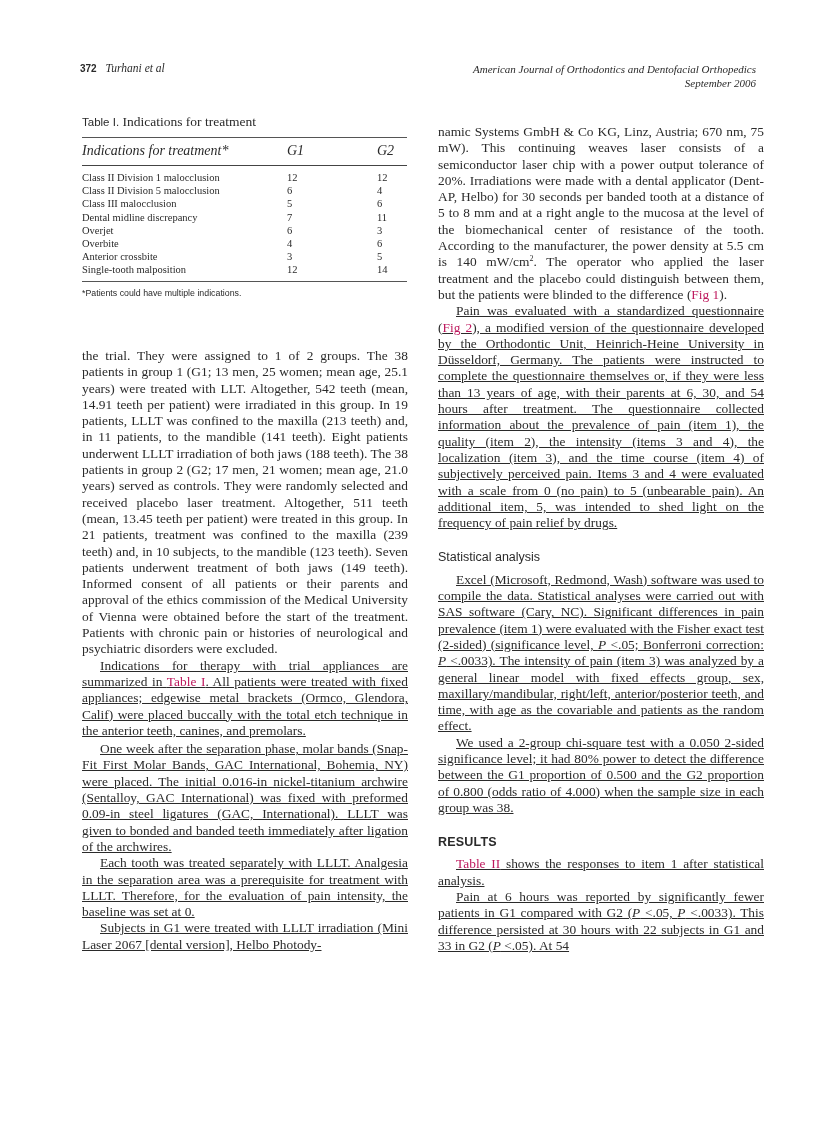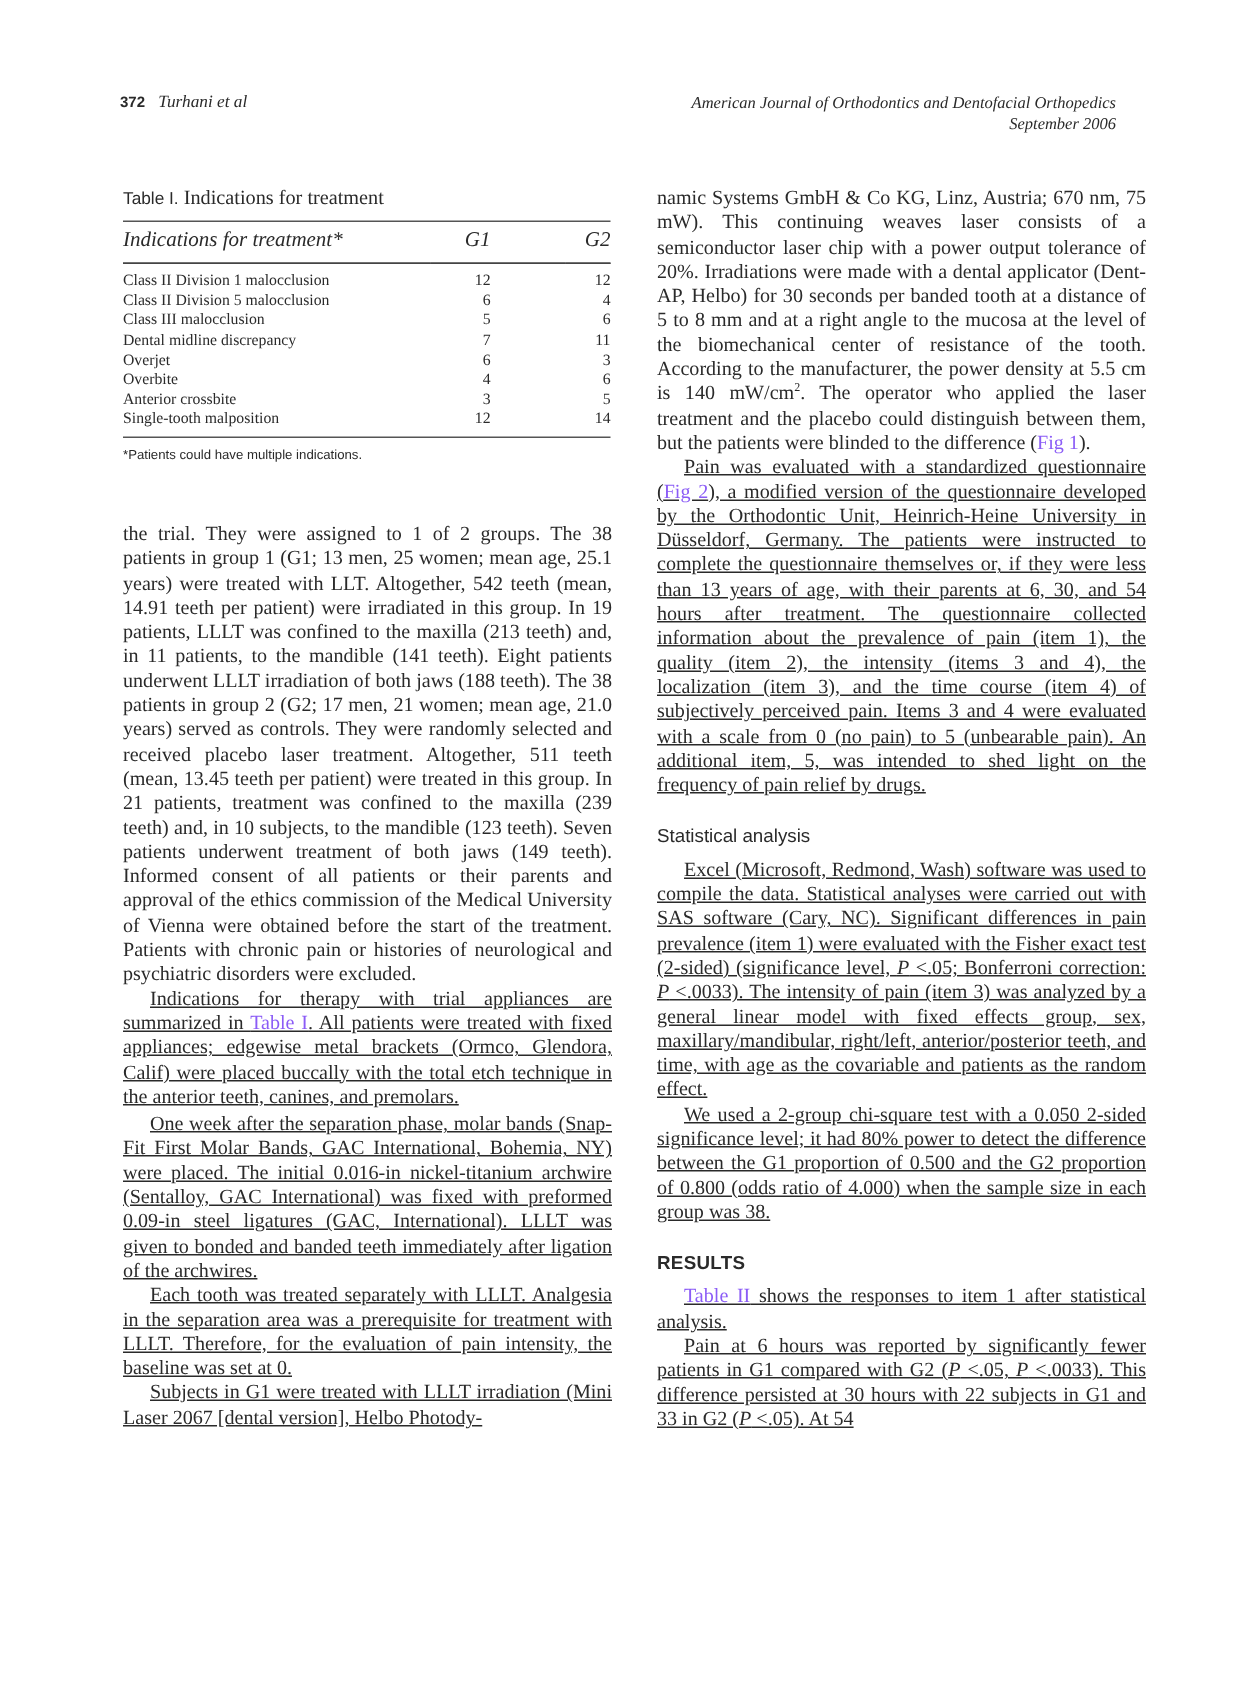--- a/index.html
+++ b/index.html
@@ -2,43 +2,43 @@
 <html><head>
 <meta charset="utf-8">
 <style>
   html, body { margin: 0; padding: 0; background: #ffffff; }
   body { width: 838px; height: 1122px; position: relative; overflow: hidden;
          font-family: "Liberation Serif", "DejaVu Serif", serif; color: #2a2a2a; }
   .page-header { position: absolute; left: 80px; top: 62px; width: 676px; }
   .hdr-left { position: absolute; left: 0; top: 0; font-size: 11.5px; }
   .hdr-left .pg { font-family: "Liberation Sans", "DejaVu Sans", sans-serif; font-weight: bold; font-size: 10px; margin-right: 6px; }
   .hdr-left .auth { font-style: italic; }
-  .hdr-right { position: absolute; right: 12px; top: 0; text-align: right; font-style: italic; font-size: 11px; line-height: 14px; margin-left: 12px; }
+  .hdr-right { position: absolute; right: 0; top: 0; text-align: right; font-style: italic; font-size: 11px; line-height: 14px; margin-left: 12px; }
 
   .col { position: absolute; top: 0; width: 326px; font-size: 13.4px; line-height: 16.3px; text-align: justify; }
   .col-left { left: 82px; }
   .col-right { left: 438px; }
 
-  .table-block { position: absolute; left: 82px; top: 124px; width: 325px; }
+  .table-block { position: absolute; left: 82px; top: 114px; width: 325px; }
   .tbl-caption { font-size: 13.5px; margin-bottom: 7px; }
   .tbl-caption .lbl { font-family: "Liberation Sans", "DejaVu Sans", sans-serif; font-size: 11.5px; }
   .rule-thin { border-top: 1px solid #555; }
   table.ind { width: 100%; border-collapse: collapse; font-size: 10.5px; }
   table.ind th { font-style: italic; font-weight: normal; text-align: left; padding: 5px 0 6px 0; font-size: 14px; }
-  table.ind th.num, table.ind td.num { text-align: right; }
+  table.ind th.num, table.ind td.num { text-align: left; }
   table.ind td { padding: 0; line-height: 13.2px; }
   table.ind tr.first td { padding-top: 5px; }
   table.ind tr.last td { padding-bottom: 4px; }
   .c-g1 { width: 40px; padding-right: 50px !important; }
   .c-g2 { width: 30px; }
   .tbl-foot { font-family: "Liberation Sans", "DejaVu Sans", sans-serif; font-size: 8.8px; margin-top: 6px; }
 
   p { margin: 0; }
   p.ind { text-indent: 18px; text-decoration: underline; }
-  a.ref { color: #8b5cf6; text-decoration: none; }
+  a.ref { color: #be185d; text-decoration: none; }
   h3.sub { font-family: "Liberation Sans", "DejaVu Sans", sans-serif; font-size: 12.5px; font-weight: normal; margin: 0; }
   h3.sec { font-family: "Liberation Sans", "DejaVu Sans", sans-serif; font-size: 12.5px; font-weight: bold; margin: 0; letter-spacing: 0.2px; }
   sup { font-size: 8px; line-height: 0; }
   i { font-style: italic; }
 </style>
 </head>
 <body>
 
 <div class="page-header">
   <div class="hdr-left">

